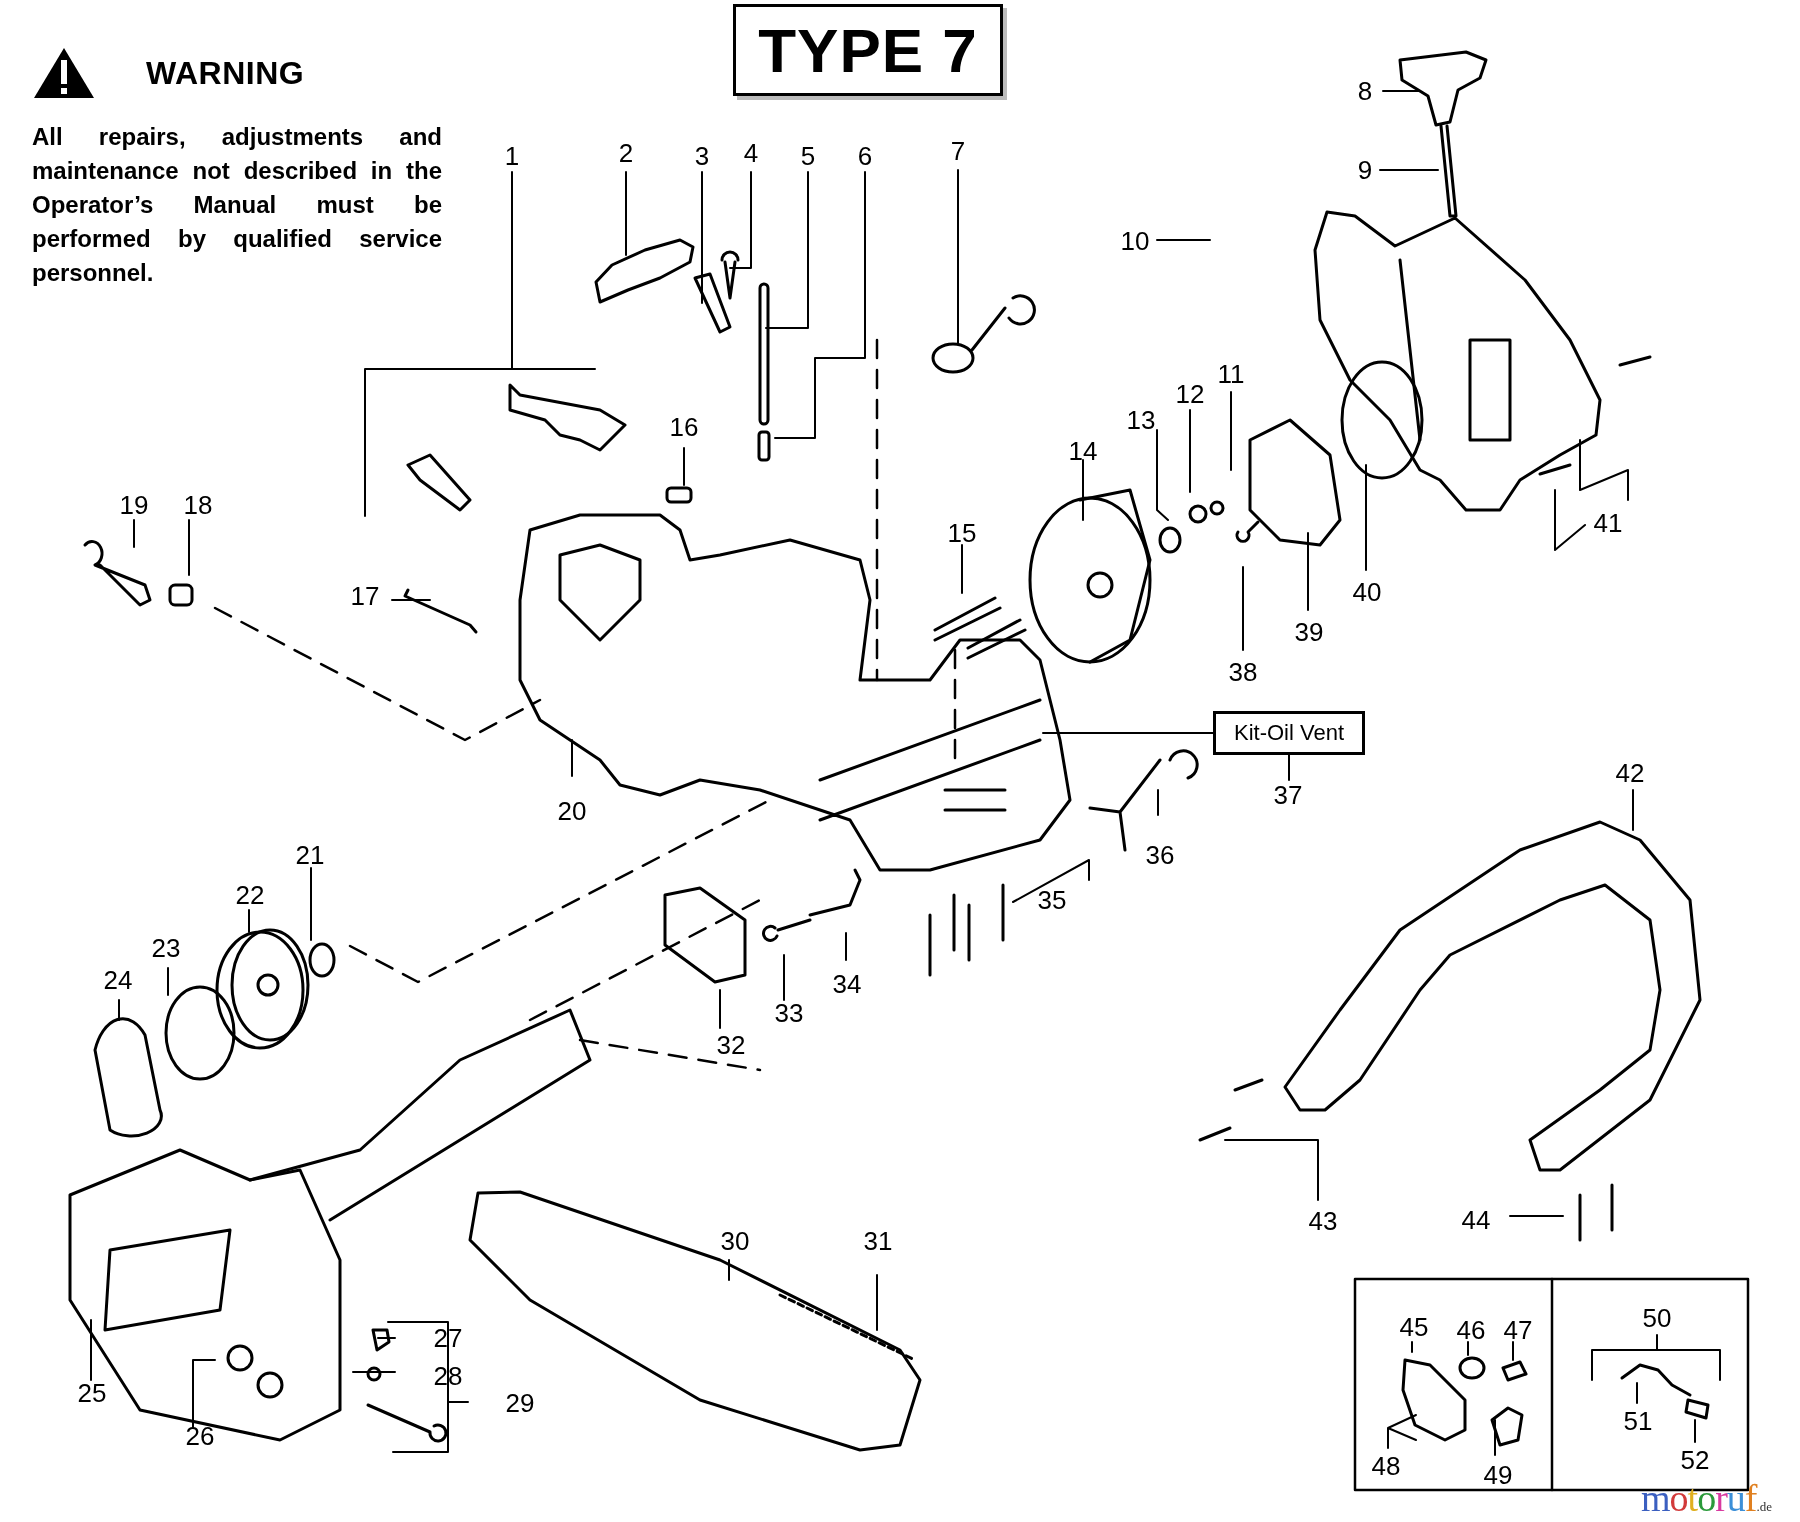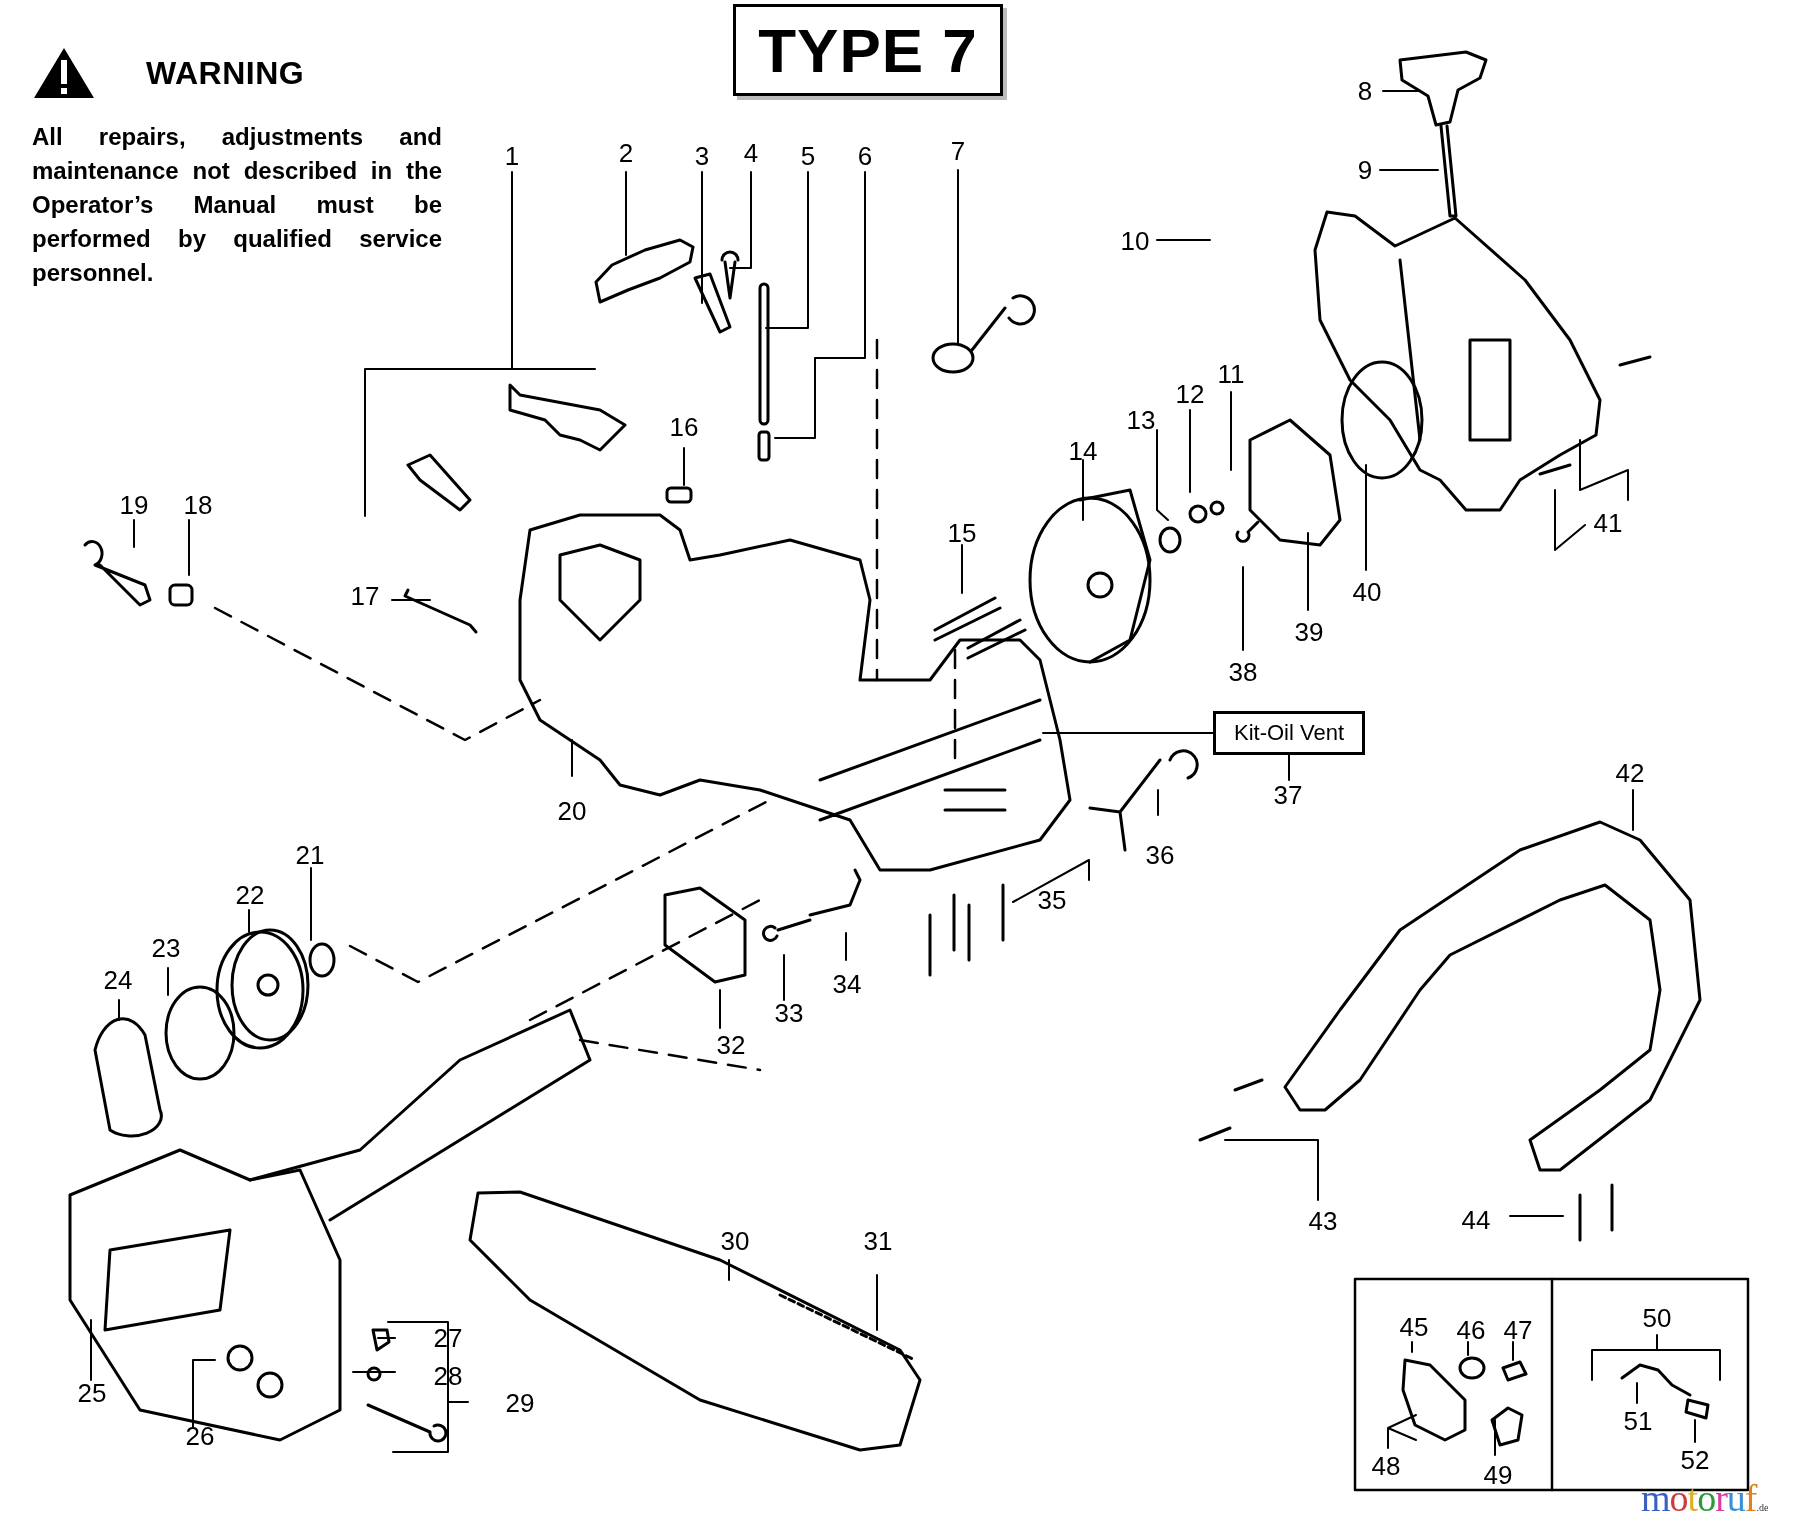--- a/index.html
+++ b/index.html
@@ -15,21 +15,21 @@
               border: 3px solid #000; box-sizing: border-box; box-shadow: 4px 4px 0 #bbb;
               display: flex; align-items: center; justify-content: center;
               font-size: 62px; font-weight: bold; letter-spacing: 1px; }
   .kit-box { position: absolute; left: 1213px; top: 711px; width: 152px; height: 44px;
              border: 3px solid #000; box-sizing: border-box; display: flex; align-items: center;
              justify-content: center; font-size: 22px; }
   .callout { position: absolute; font-size: 26px; line-height: 26px; transform: translate(-50%, -50%);
              white-space: nowrap; }
   .watermark { position: absolute; left: 1641px; top: 1478px; font-family: "Liberation Serif", serif;
                font-size: 38px; line-height: 40px; letter-spacing: -1px; }
-  .watermark .tld { font-size: 10px; color: #333; letter-spacing: 0; }
+  .watermark .tld { font-size: 13px; color: #333; letter-spacing: 0; }
 </style>
 </head>
 <body>
 
 <div id="stage">
 
   <div class="warning-block">
     <div class="warning-head">
       <svg width="64" height="54" viewBox="0 0 64 54">
         <polygon points="32,2 62,52 2,52" fill="#000"></polygon>

